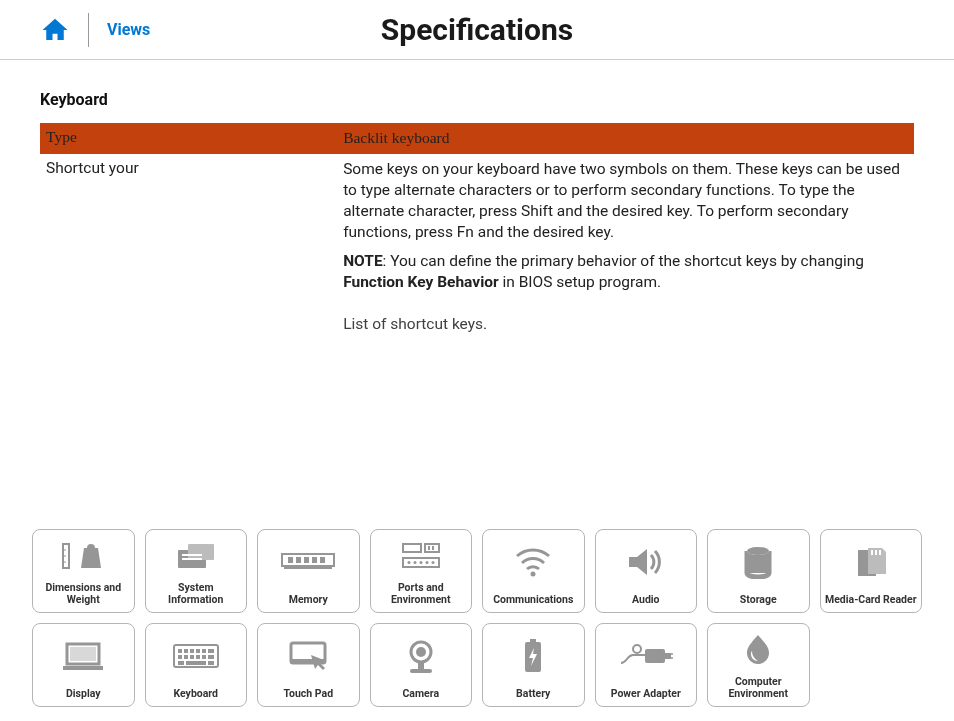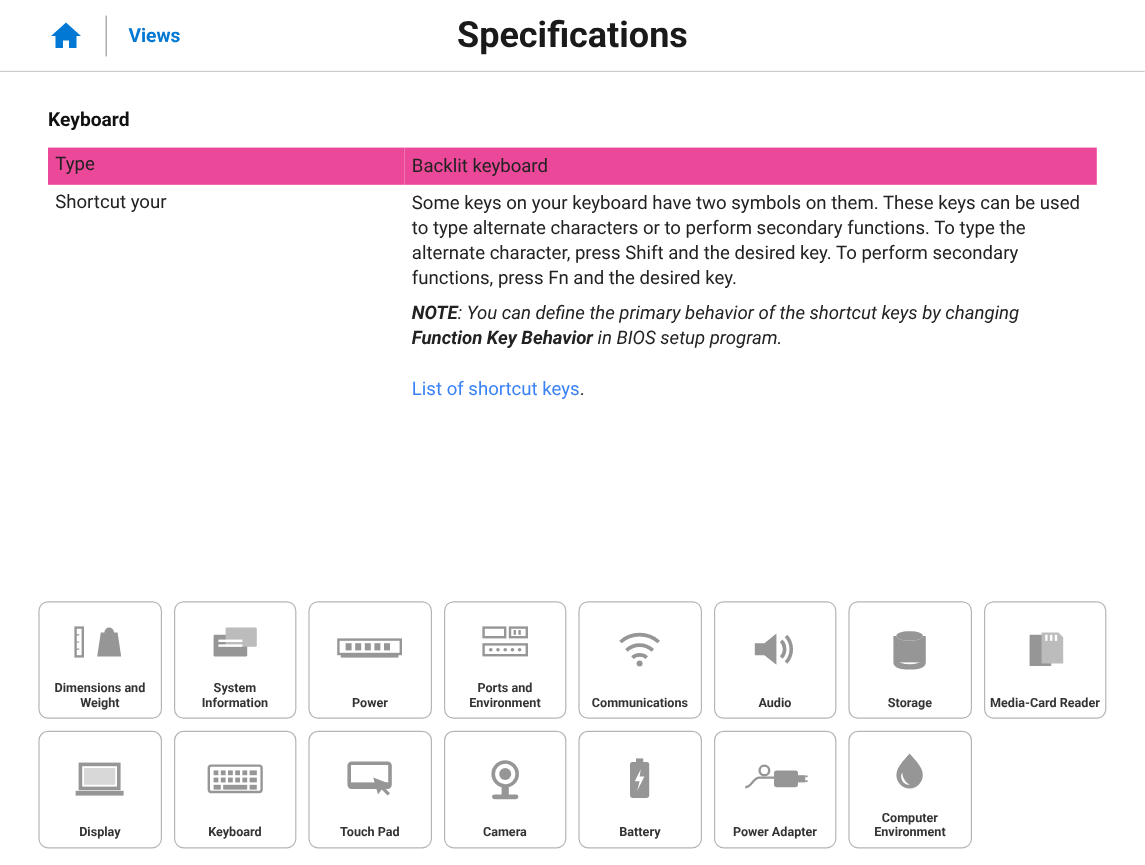--- a/index.html
+++ b/index.html
@@ -57,46 +57,47 @@
   table.spec {
     width: 100%;
     border-collapse: collapse;
     font-size: 15.5px;
   }
   table.spec td {
     vertical-align: top;
     padding: 5px 6px;
   }
   table.spec tr:first-child td {
-    background: #ec4899;
+    background: #c2410c;
+    font-family: Liberation Serif, serif;
   }
   td.label {
     width: 34%;
     color: #222;
   }
   td.value { color: #222; line-height: 1.35; }
-  .note-block { margin-top: 8px; font-style: italic; }
+  .note-block { margin-top: 8px; }
   .note-block .note-label { font-weight: 700; }
   .link-row { margin-top: 22px; }
-  .link-text { color: #3b82f6; cursor: pointer; }
+  .link-text { color: #404040; cursor: pointer; }
   .period { color: #222; }
 
   .nav-grid {
     position: absolute;
     bottom: 14px;
     left: 32px;
     right: 32px;
     display: grid;
     grid-template-columns: repeat(8, 1fr);
     gap: 10px;
   }
   .nav-card {
     border: 1.5px solid #b5b5b5;
     border-radius: 8px;
-    height: 98px;
+    height: 84px;
     display: flex;
     flex-direction: column;
     align-items: center;
     justify-content: flex-end;
     padding-bottom: 6px;
     cursor: pointer;
     color: #333;
   }
   .nav-card .icon-wrap {
     flex: 1;
@@ -180,21 +181,21 @@
         <svg width="56" height="20" viewBox="0 0 56 20" fill="currentColor">
           <rect x="2" y="2" width="52" height="12" fill="none" stroke="currentColor" stroke-width="2"></rect>
           <rect x="8" y="5" width="5" height="6"></rect>
           <rect x="16" y="5" width="5" height="6"></rect>
           <rect x="24" y="5" width="5" height="6"></rect>
           <rect x="32" y="5" width="5" height="6"></rect>
           <rect x="40" y="5" width="5" height="6"></rect>
           <rect x="4" y="14" width="48" height="3"></rect>
         </svg>
       </div>
-    <div class="nav-label">Power</div>
+    <div class="nav-label">Memory</div>
   </div>
   <div class="nav-card">
     <div class="icon-wrap">
         <svg width="44" height="30" viewBox="0 0 44 30" fill="currentColor">
           <rect x="4" y="3" width="18" height="8" fill="none" stroke="currentColor" stroke-width="2"></rect>
           <rect x="26" y="3" width="14" height="8" fill="none" stroke="currentColor" stroke-width="2"></rect>
           <rect x="29" y="5" width="2" height="4"></rect>
           <rect x="33" y="5" width="2" height="4"></rect>
           <rect x="4" y="17" width="36" height="9" fill="none" stroke="currentColor" stroke-width="2"></rect>
           <circle cx="10" cy="21.5" r="1.5"></circle>

